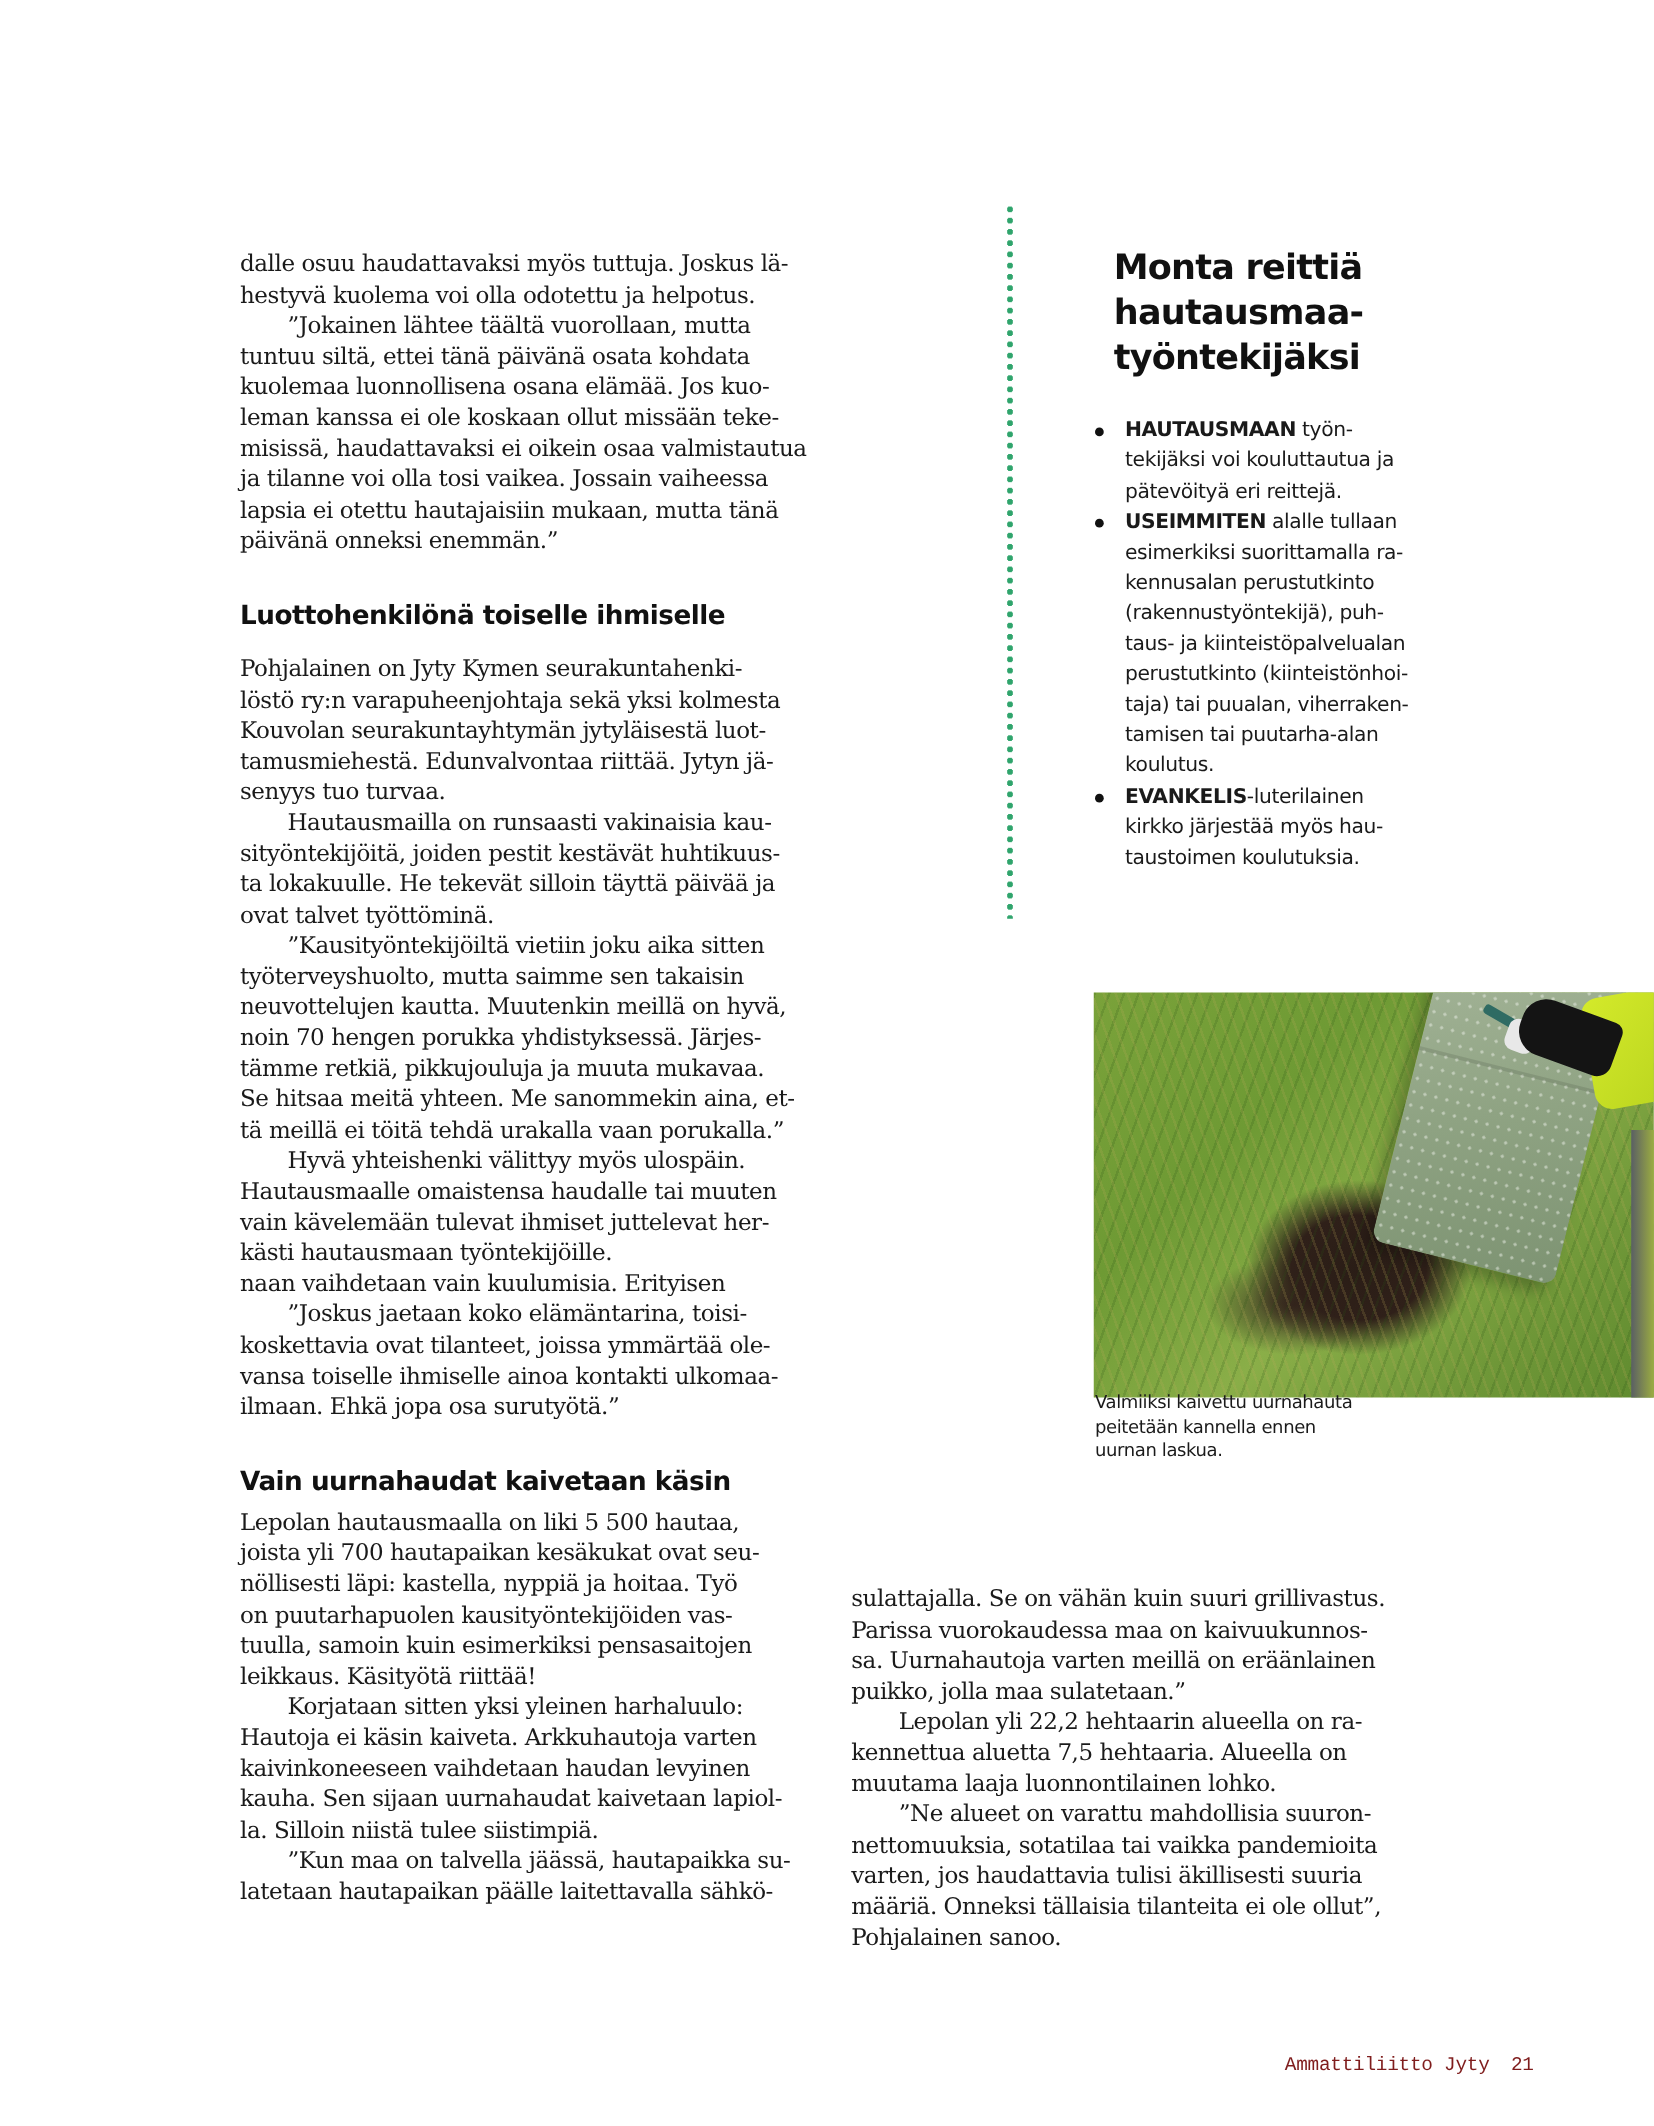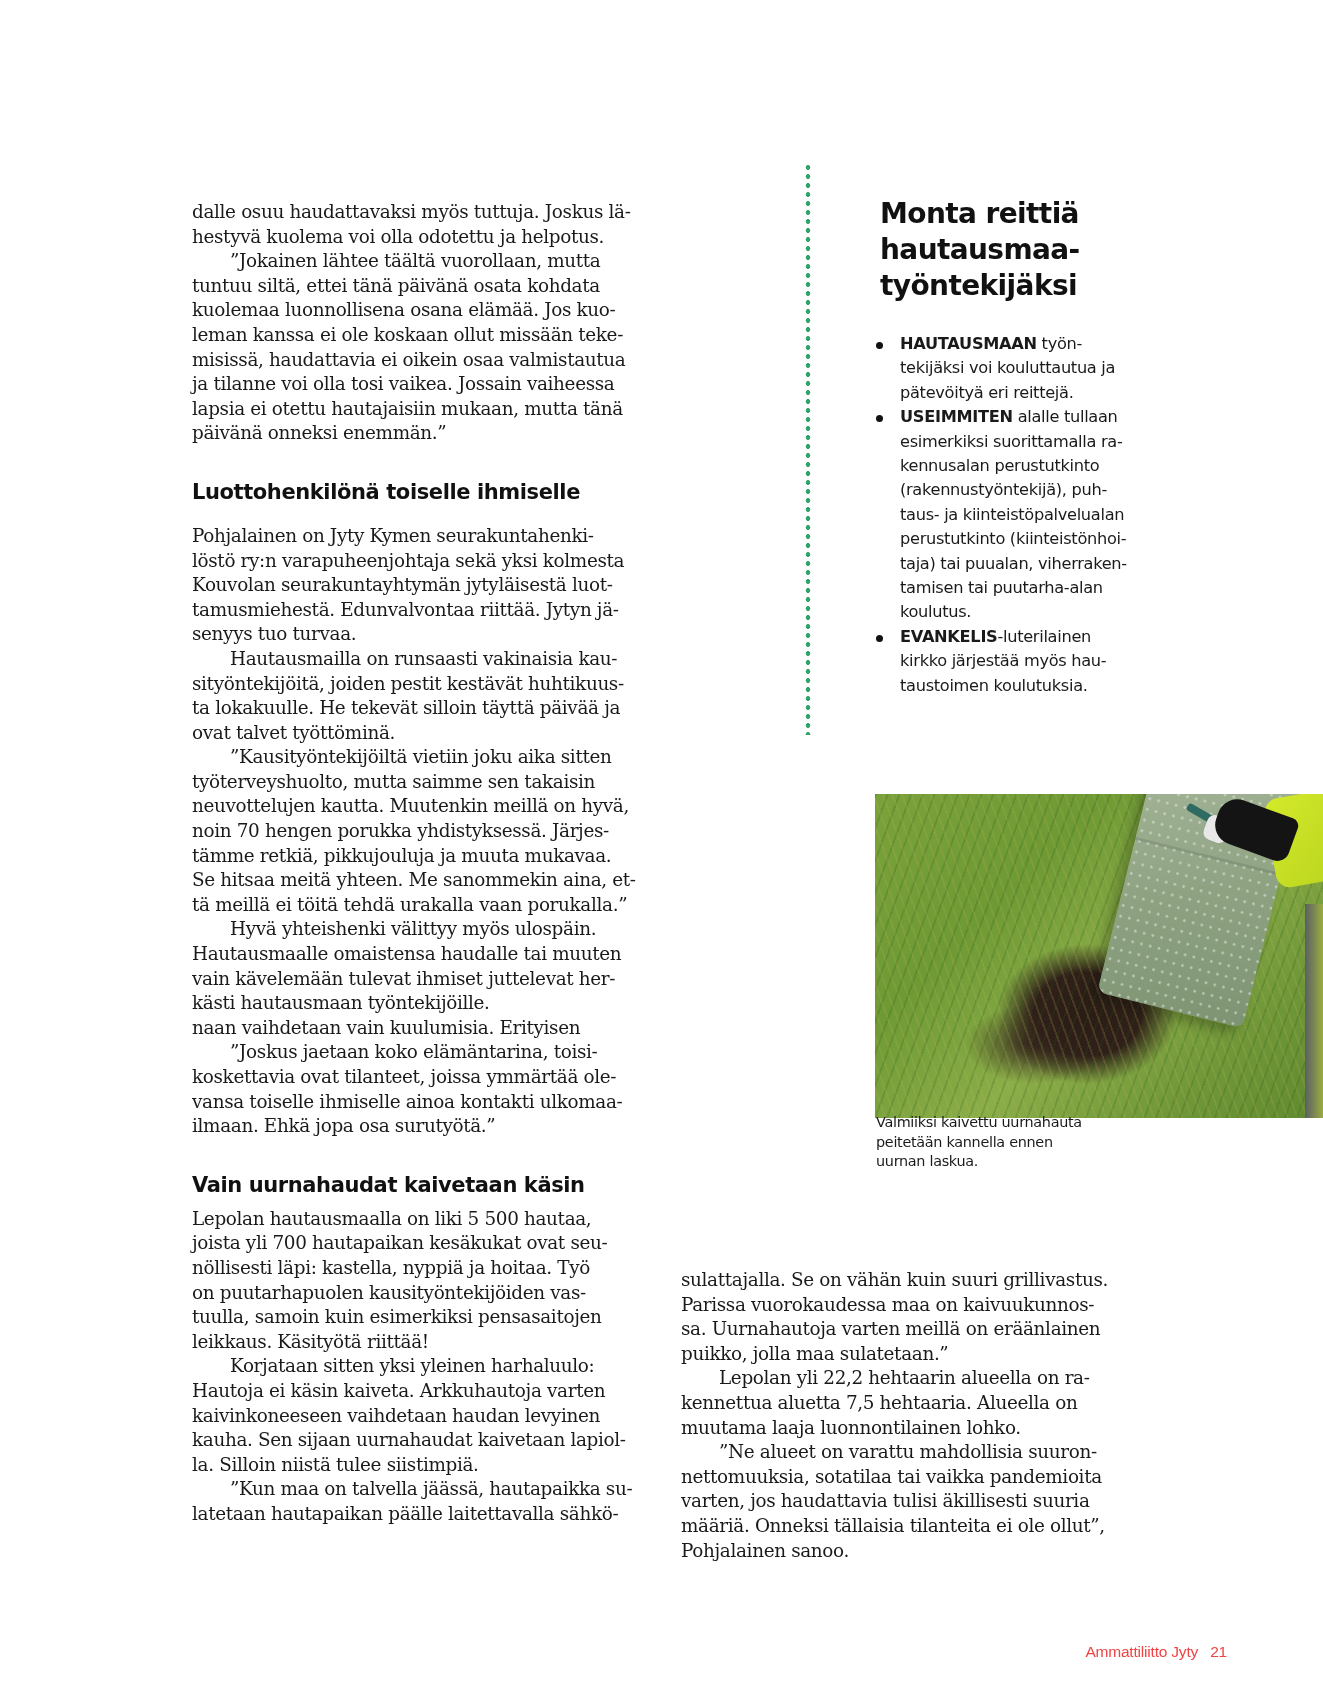--- a/index.html
+++ b/index.html
@@ -13,21 +13,21 @@
   .body-text .line { display: block; white-space: nowrap; }
   .body-text .line.ind { padding-left: 38px; }
 
   .subhead { font-family: "DejaVu Sans", "Liberation Sans", sans-serif; font-weight: bold; font-size: 21px; letter-spacing: -0.4px; margin: 0; color: #111; }
 
   .dotted-rule { position: absolute; left: 805px; top: 163px; width: 6px; height: 572px;
     background-image: radial-gradient(circle, #2fa46c 2.2px, transparent 2.6px);
     background-size: 6px 9px; background-repeat: repeat-y; }
 
   .factbox { position: absolute; left: 876px; top: 196px; width: 300px; }
-  .factbox h2 { font-family: "DejaVu Sans", "Liberation Sans", sans-serif; font-weight: bold; font-size: 28px; line-height: 36px; letter-spacing: -0.6px; margin: 0 0 28px 4px; color: #111; }
+  .factbox h2 { font-family: "DejaVu Sans", "Liberation Sans", sans-serif; font-weight: bold; font-size: 28px; line-height: 36px; letter-spacing: -0.6px; margin: 0 0 28px 15px; color: #111; }
   .factbox ul { list-style: none; padding: 0; margin: 0; }
   .factbox li { position: relative; padding-left: 24px; font-family: "DejaVu Sans", "Liberation Sans", sans-serif; font-size: 16.2px; line-height: 24.4px; letter-spacing: -0.3px; color: #1a1a1a; }
   .factbox li .bullet { position: absolute; left: 0; top: 10px; width: 7px; height: 7px; background: #111; border-radius: 50%; }
   .factbox li .line { display: block; white-space: nowrap; }
   .factbox li b { font-weight: bold; }
 
   .photo { position: absolute; left: 875px; top: 794px; width: 448px; height: 324px; overflow: hidden;
     background:
       radial-gradient(ellipse 90px 70px at 212px 220px, #2a1d16 0%, #2f2019 60%, rgba(47,32,25,0) 100%),
       radial-gradient(ellipse 70px 40px at 160px 250px, #3a2a20 0%, rgba(58,42,32,0) 100%),
@@ -44,37 +44,37 @@
   .photo .lid-edge { position: absolute; left: 0; top: 90px; width: 100%; height: 3px; background: rgba(0,0,0,0.1); }
   .photo .glove { position: absolute; left: 340px; top: 12px; width: 80px; height: 46px; background: #141414; border-radius: 20px 8px 12px 20px; transform: rotate(20deg); }
   .photo .glove-white { position: absolute; left: 330px; top: 22px; width: 24px; height: 26px; background: #e8e8e8; border-radius: 8px; transform: rotate(20deg); }
   .photo .handle { position: absolute; left: 310px; top: 18px; width: 40px; height: 8px; background: #2f6b63; border-radius: 3px; transform: rotate(30deg); }
   .photo .sleeve { position: absolute; left: 395px; top: 0px; width: 70px; height: 90px; background: linear-gradient(135deg, #d4ea2a, #b9d41f); border-radius: 14px; transform: rotate(-10deg); }
   .photo .leg { position: absolute; left: 430px; top: 110px; width: 30px; height: 230px; background: linear-gradient(90deg, #5a5f64, #c7e02a); }
 
   .caption { position: absolute; left: 876px; top: 1113px; width: 260px; font-family: "DejaVu Sans", "Liberation Sans", sans-serif; font-size: 14.4px; line-height: 19.5px; letter-spacing: -0.3px; color: #1a1a1a; }
   .caption .line { display: block; white-space: nowrap; }
 
-  .footer { position: absolute; right: 96px; top: 1643px; font-family: Liberation Sans, sans-serif; font-size: 15.5px; color: #ef4444; letter-spacing: -0.2px; text-align: center; }
+  .footer { position: absolute; right: 96px; top: 1643px; font-family: Liberation Mono, monospace; font-size: 15.5px; color: #7f1d1d; letter-spacing: -0.2px; text-align: center; }
   .footer .pub { margin-right: 8px; }
 </style>
 </head>
 <body>
 
 <div class="col-left serif">
   <div class="body-text">
     <span class="line">dalle osuu haudattavaksi myös tuttuja. Joskus lä-</span>
     <span class="line">hestyvä kuolema voi olla odotettu ja helpotus.</span>
   </div>
   <div class="body-text">
     <span class="line ind">”Jokainen lähtee täältä vuorollaan, mutta</span>
     <span class="line">tuntuu siltä, ettei tänä päivänä osata kohdata</span>
     <span class="line">kuolemaa luonnollisena osana elämää. Jos kuo-</span>
     <span class="line">leman kanssa ei ole koskaan ollut missään teke-</span>
-    <span class="line">misissä, haudattavia ei oikein osaa valmistautua</span>
+    <span class="line">misissä, haudattavaksi ei oikein osaa valmistautua</span>
     <span class="line">ja tilanne voi olla tosi vaikea. Jossain vaiheessa</span>
     <span class="line">lapsia ei otettu hautajaisiin mukaan, mutta tänä</span>
     <span class="line">päivänä onneksi enemmän.”</span>
   </div>
 
   <h3 class="subhead" style="margin-top:34px; margin-bottom:20px;">Luottohenkilönä toiselle ihmiselle</h3>
 
   <div class="body-text">
     <span class="line">Pohjalainen on Jyty Kymen seurakuntahenki-</span>
     <span class="line">löstö ry:n varapuheenjohtaja sekä yksi kolmesta</span>

